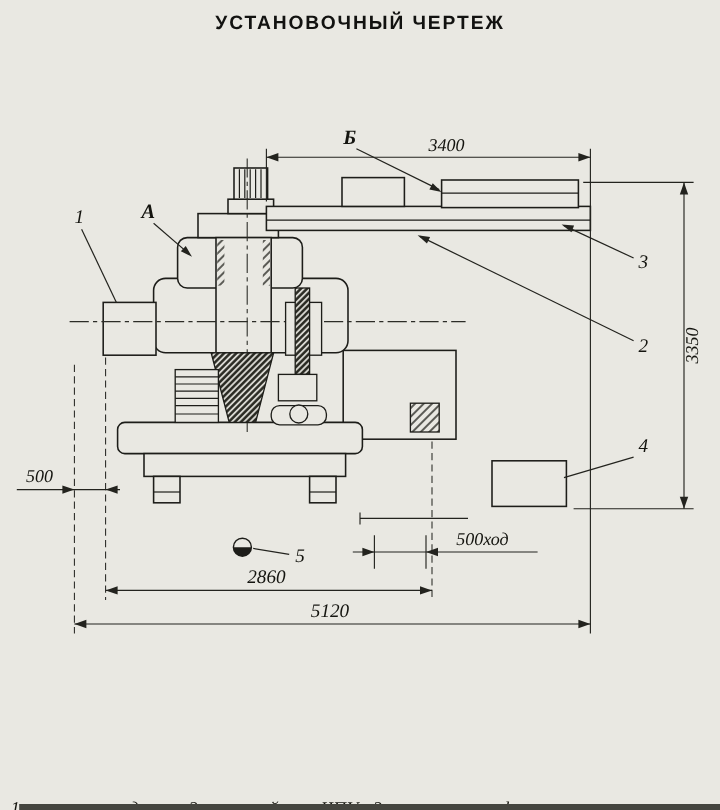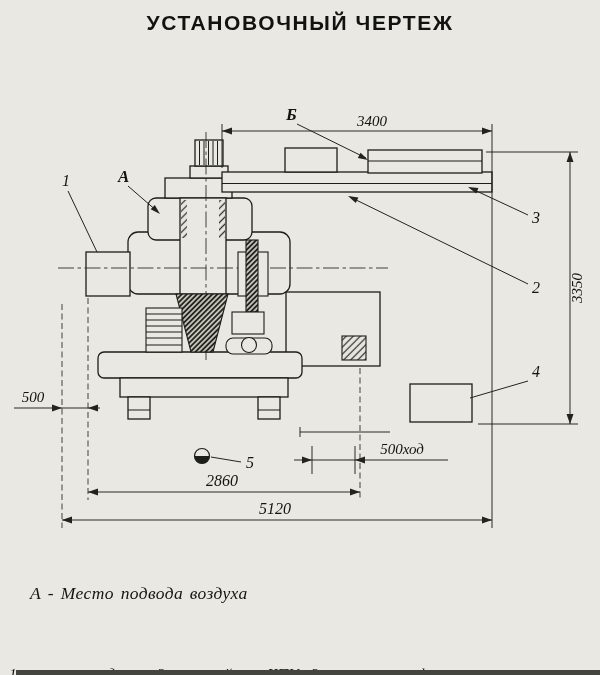--- a/index.html
+++ b/index.html
@@ -4,21 +4,21 @@
 <style>
   html,body { margin:0; padding:0; }
   .page {
     position:relative; width:600px; height:675px;
     background:#e9e8e2; overflow:hidden;
     font-family:"Liberation Serif", serif; color:#14140f;
   }
   .title {
     position:absolute; top:11px; left:0; width:100%;
     text-align:center; font-family:"Liberation Sans", sans-serif;
-    font-weight:bold; font-size:21px; letter-spacing:1.6px; color:#121210;
+    font-weight:bold; font-size:16px; letter-spacing:1.6px; color:#121210;
   }
   svg.draw { position:absolute; top:0; left:0; }
   
   .dim-t  { font:italic 15px "Liberation Serif", serif; fill:#14140f; stroke:none; }
   .dim-tl { font:italic 16px "Liberation Serif", serif; fill:#14140f; stroke:none; }
   .co-l   { font:italic 600 17px "Liberation Serif", serif; fill:#14140f; stroke:none; }
   .co-n   { font:italic 16px "Liberation Serif", serif; fill:#14140f; stroke:none; }
   .arr    { fill:#23231e; stroke:none; }
   .cl     { stroke:#2c2c27; stroke-width:0.9; stroke-dasharray:16 3.5 3.5 3.5; fill:none; }
   .ext    { stroke-dasharray:6 3.5; stroke-width:0.85; }
@@ -217,21 +217,20 @@
       </g>
 
       <g>
         <text class="co-n" x="246" y="468">5</text>
         <line x1="241" y1="462" x2="211" y2="457"></line>
       </g>
     </g>
   </svg>
 
   <div class="notes">
-    <div class="note-line">А - Место подвода воздуха</div>
   </div>
 
   <div class="legend">
     <div>1 — узел охлаждения;  2 — устройство ЧПУ;  3 — электрошкаф;</div>
     
   </div>
 
   <div class="scan-edge"></div>
 </div>
 

